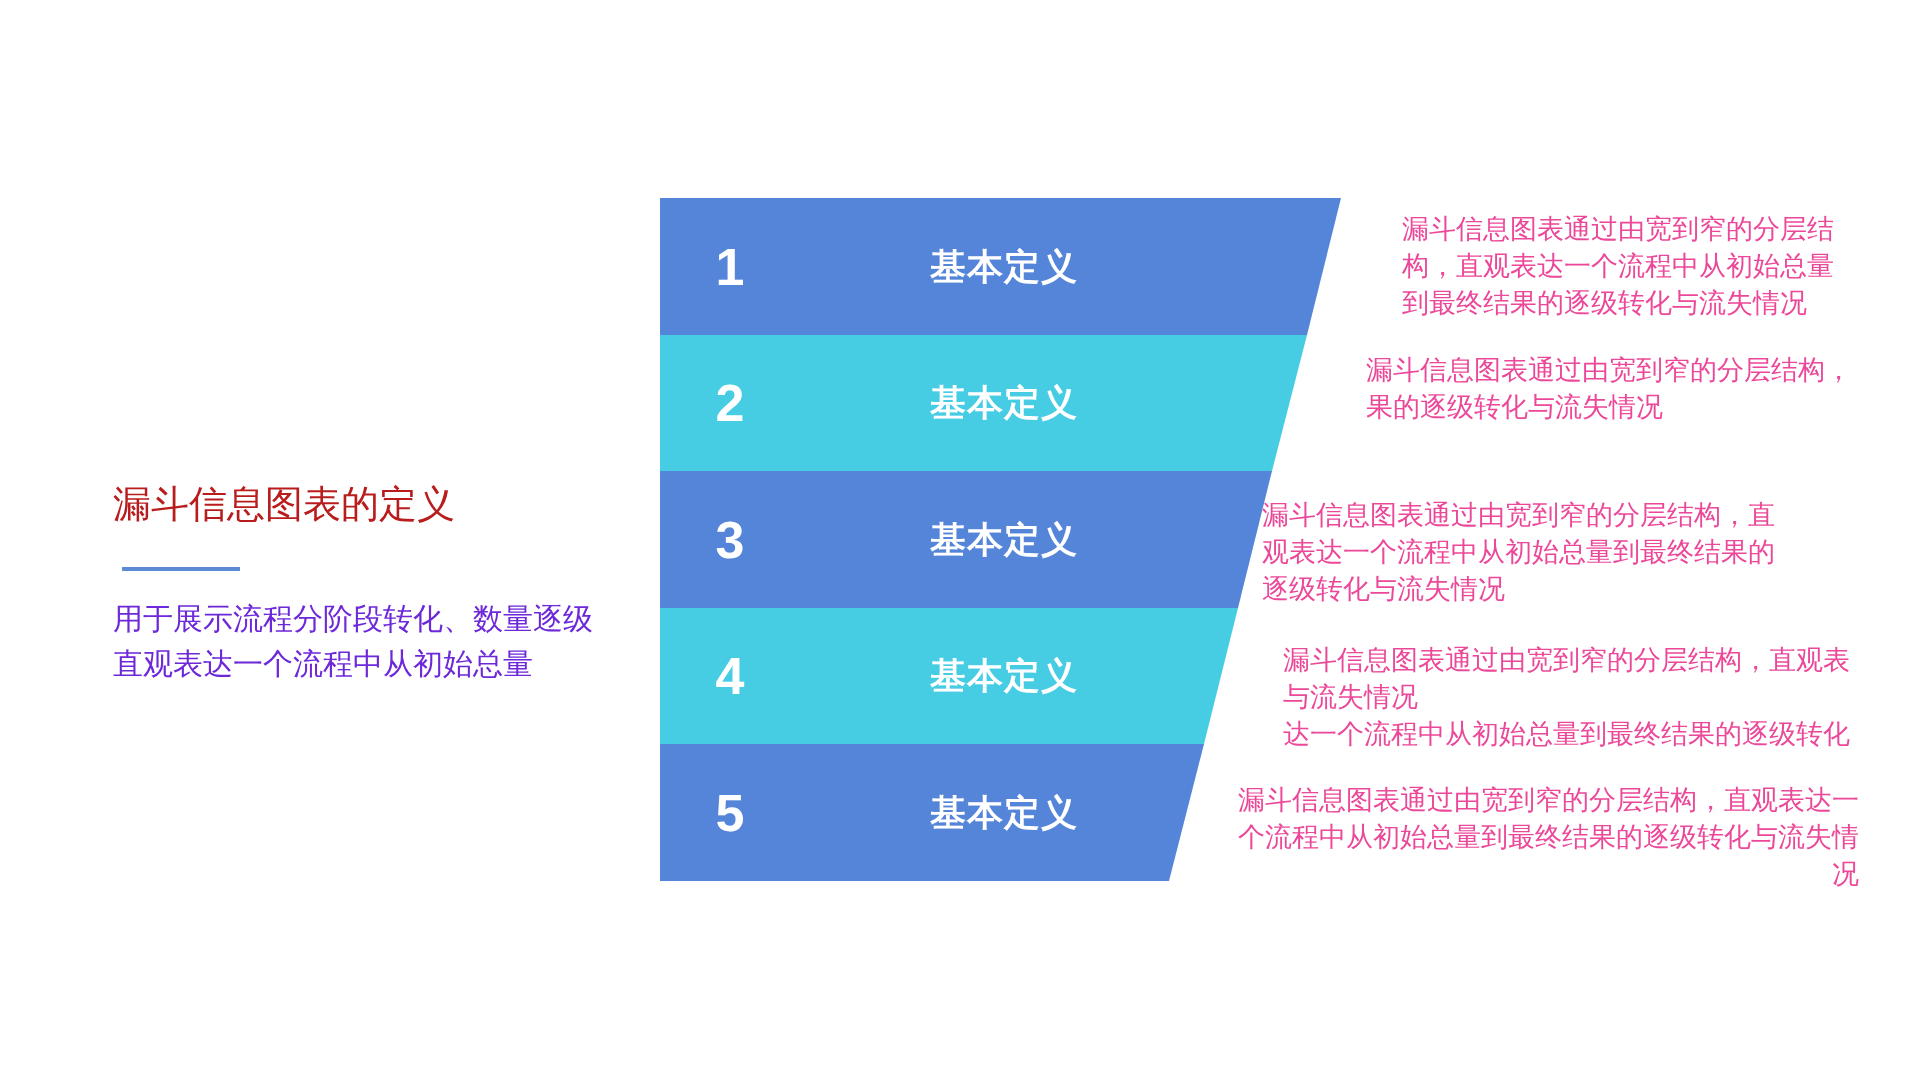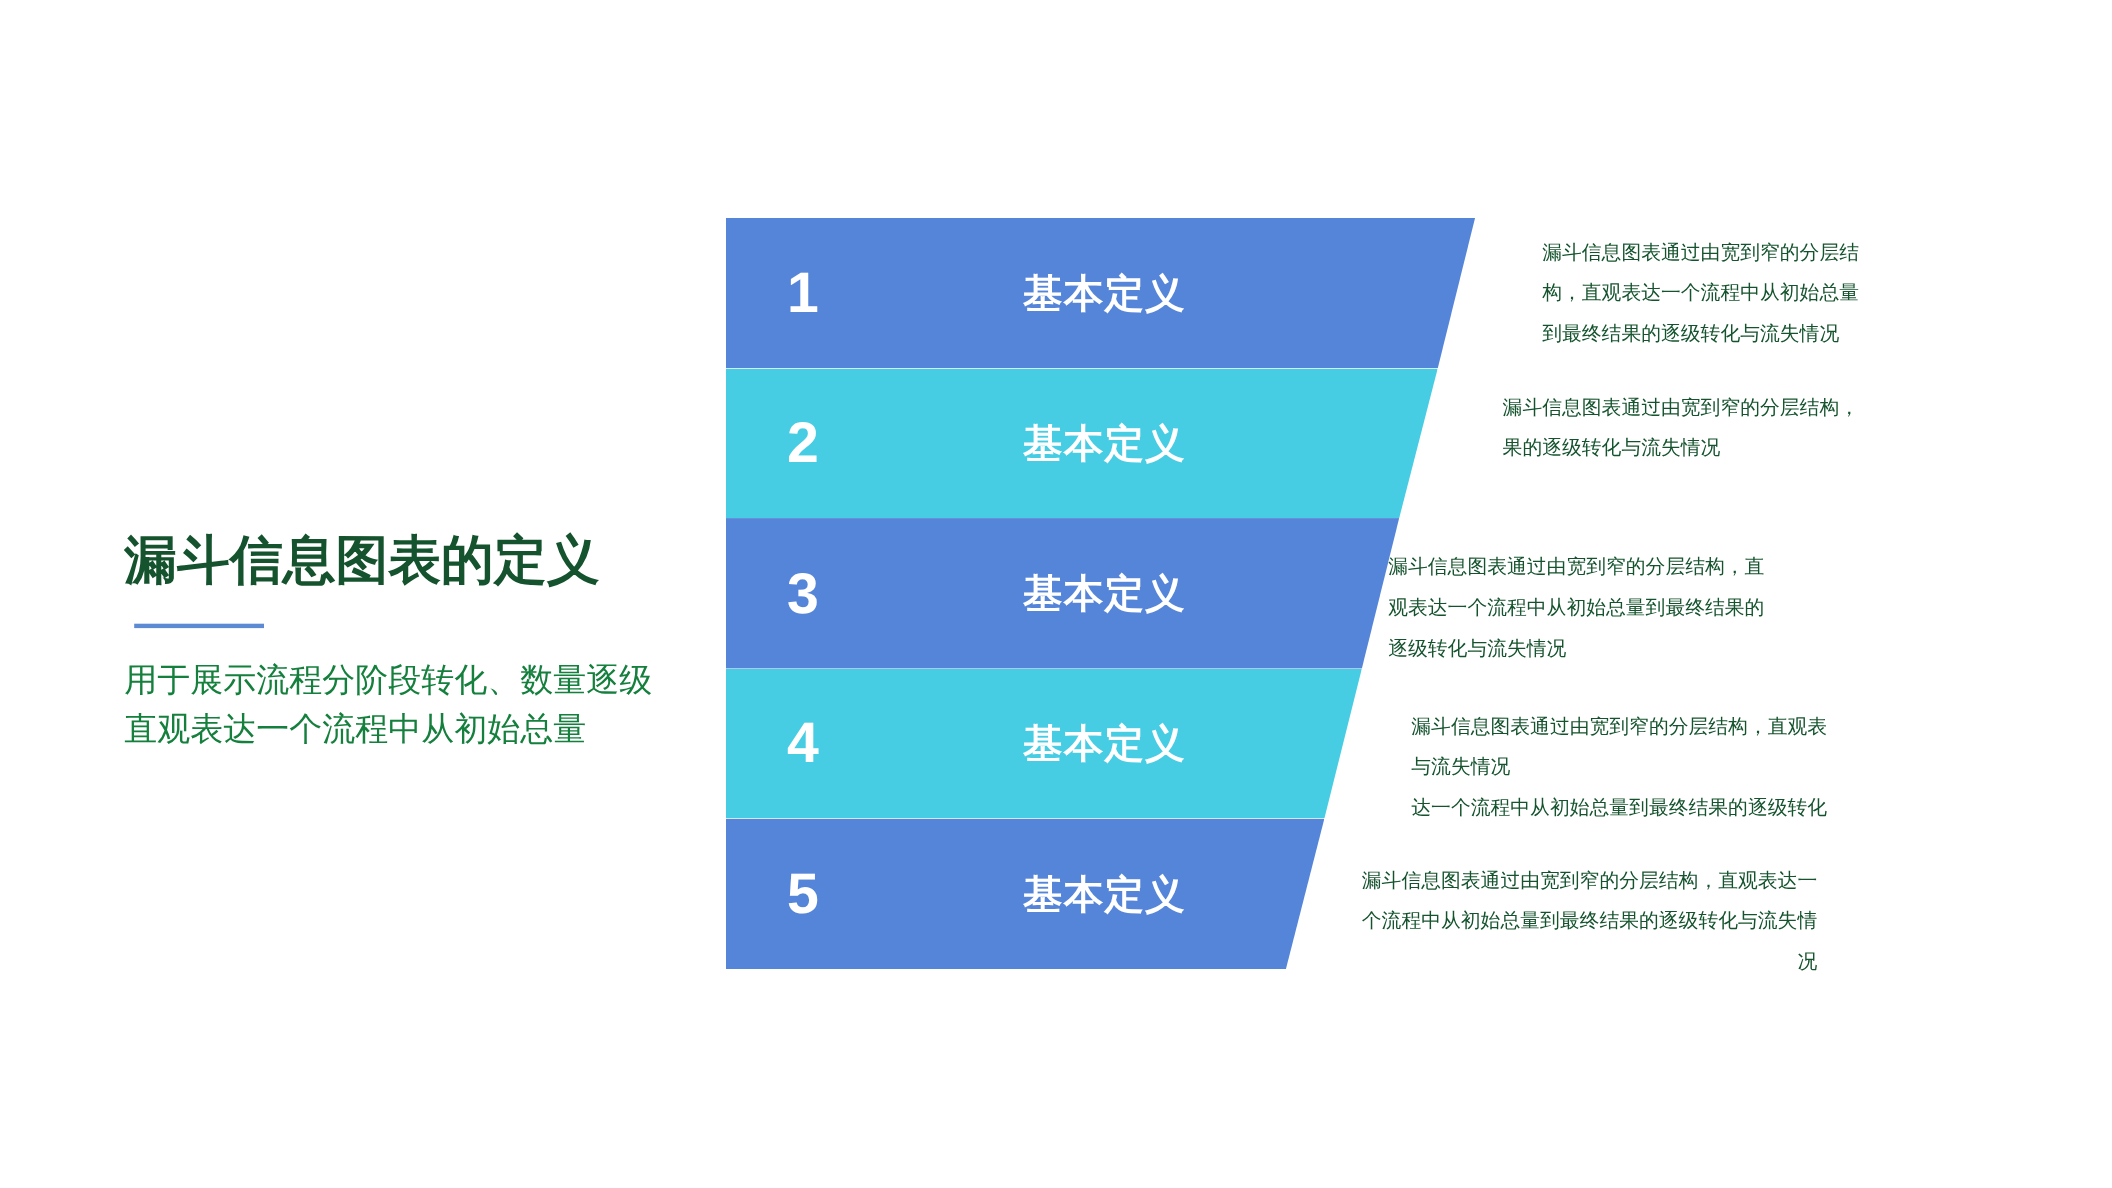--- a/index.html
+++ b/index.html
@@ -7,38 +7,38 @@
     width:1920px;height:1080px;
     background:#ffffff;
     position:relative;
     overflow:hidden;
     font-family:"Liberation Sans", sans-serif;
   }
   
   .left-panel{position:absolute;left:113px;top:484px;width:500px;}
   .slide-title{
     margin:0;
-    font-size:48px;
-    font-weight:bold;
-    color:#14532d;
+    font-size:38px;
+    font-weight:normal;
+    color:#b91c1c;
     line-height:1.1;
     white-space:nowrap;
     letter-spacing:0px;
   }
   .title-underline{
     position:absolute;
     left:9px;top:83px;
     width:118px;height:4px;
     background:#5d8bd3;
   }
   .slide-desc{
     position:absolute;
     left:0px;top:112px;
     font-size:30px;
-    color:#15803d;
+    color:#6d28d9;
     line-height:45px;
     white-space:nowrap;
   }
   
   .funnel{position:absolute;left:660px;top:198px;width:681px;height:683px;}
   .band{position:absolute;left:0;width:681px;}
   .band.b1{top:0;height:137px;clip-path:polygon(0 0,681px 0,647px 100%,0 100%);}
   .band.b2{top:137px;height:136px;clip-path:polygon(0 0,647px 0,612px 100%,0 100%);}
   .band.b3{top:273px;height:137px;clip-path:polygon(0 0,612px 0,578px 100%,0 100%);}
   .band.b4{top:410px;height:136px;clip-path:polygon(0 0,578px 0,544px 100%,0 100%);}
@@ -61,23 +61,23 @@
     font-size:36px;
     font-weight:bold;
     color:#ffffff;
     letter-spacing:1px;
     line-height:1;
     white-space:nowrap;
   }
   
   .annotation{
     position:absolute;
-    font-size:18px;
+    font-size:27px;
     line-height:37px;
-    color:#14532d;
+    color:#ec4899;
     white-space:nowrap;
   }
   .annotation.a1{left:1402px;top:211px;}
   .annotation.a2{left:1366px;top:352px;}
   .annotation.a3{left:1262px;top:497px;}
   .annotation.a4{left:1283px;top:642px;}
   .annotation.a5{left:1238px;top:782px;text-align:right;}
 </style>
 </head>
 <body>

